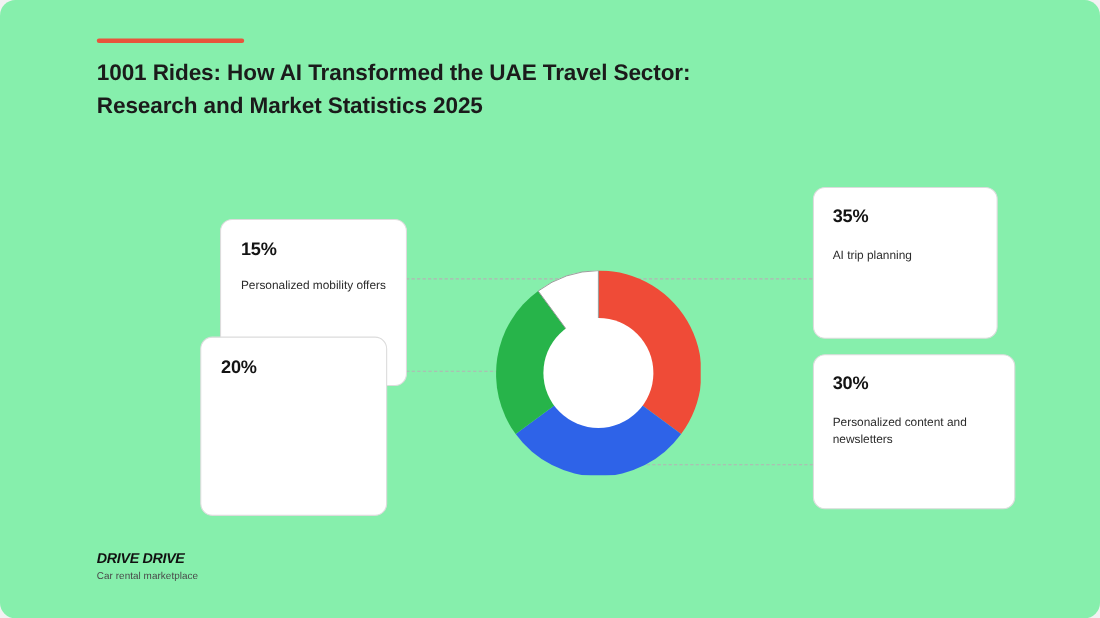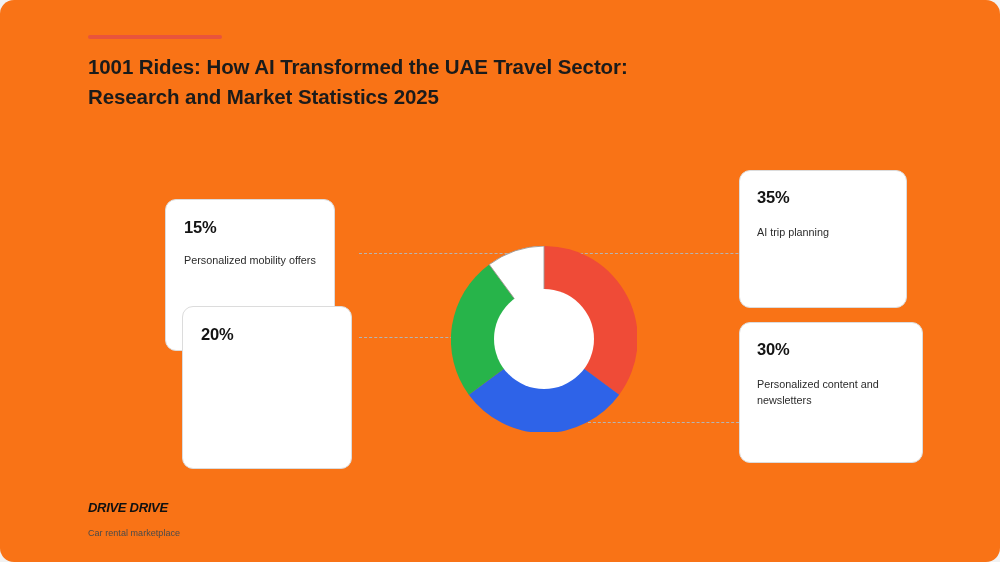--- a/index.html
+++ b/index.html
@@ -10,21 +10,21 @@
   body {
     width: 1000px;
     height: 562px;
     overflow: hidden;
     font-family: "Liberation Sans", sans-serif;
   }
   .slide {
     position: relative;
     width: 1000px;
     height: 562px;
-    background: #f97316;
+    background: #86efac;
     border-radius: 14px;
     overflow: hidden;
     box-sizing: border-box;
   }
 
   
   .accent-bar {
     position: absolute;
     left: 88px;
     top: 35px;
@@ -66,21 +66,21 @@
   .box .desc {
     position: absolute;
     left: 18px;
     top: 52px;
     width: 150px;
     font-size: 10.8px;
     line-height: 16px;
     color: #2b2b2b;
   }
 
-  #box-15 { left: 165px; top: 199px; width: 170px; height: 152px; }
+  #box-15 { left: 200px; top: 199px; width: 170px; height: 152px; }
   #box-20 { left: 182px; top: 306px; width: 170px; height: 163px; text-decoration: underline; }
   #box-35 { left: 739px; top: 170px; width: 168px; height: 138px; }
   #box-30 { left: 739px; top: 322px; width: 184px; height: 141px; }
 
   #box-35 .pct, #box-30 .pct { left: 17px; top: 17px; }
   #box-35 .desc, #box-30 .desc { left: 17px; top: 53px; width: 140px; }
 
   
   .connector {
     position: absolute;
@@ -108,21 +108,21 @@
     top: 500px;
   }
   .logo-mark {
     font-size: 13px;
     font-weight: bold;
     font-style: italic;
     letter-spacing: -0.3px;
     color: #111111;
   }
   .logo-tagline {
-    margin-top: 13px;
+    margin-top: 3px;
     font-size: 9px;
     color: #4a4a4a;
     letter-spacing: 0.05px;
   }
 </style>
 </head>
 <body>
 
 <div class="slide">
 

